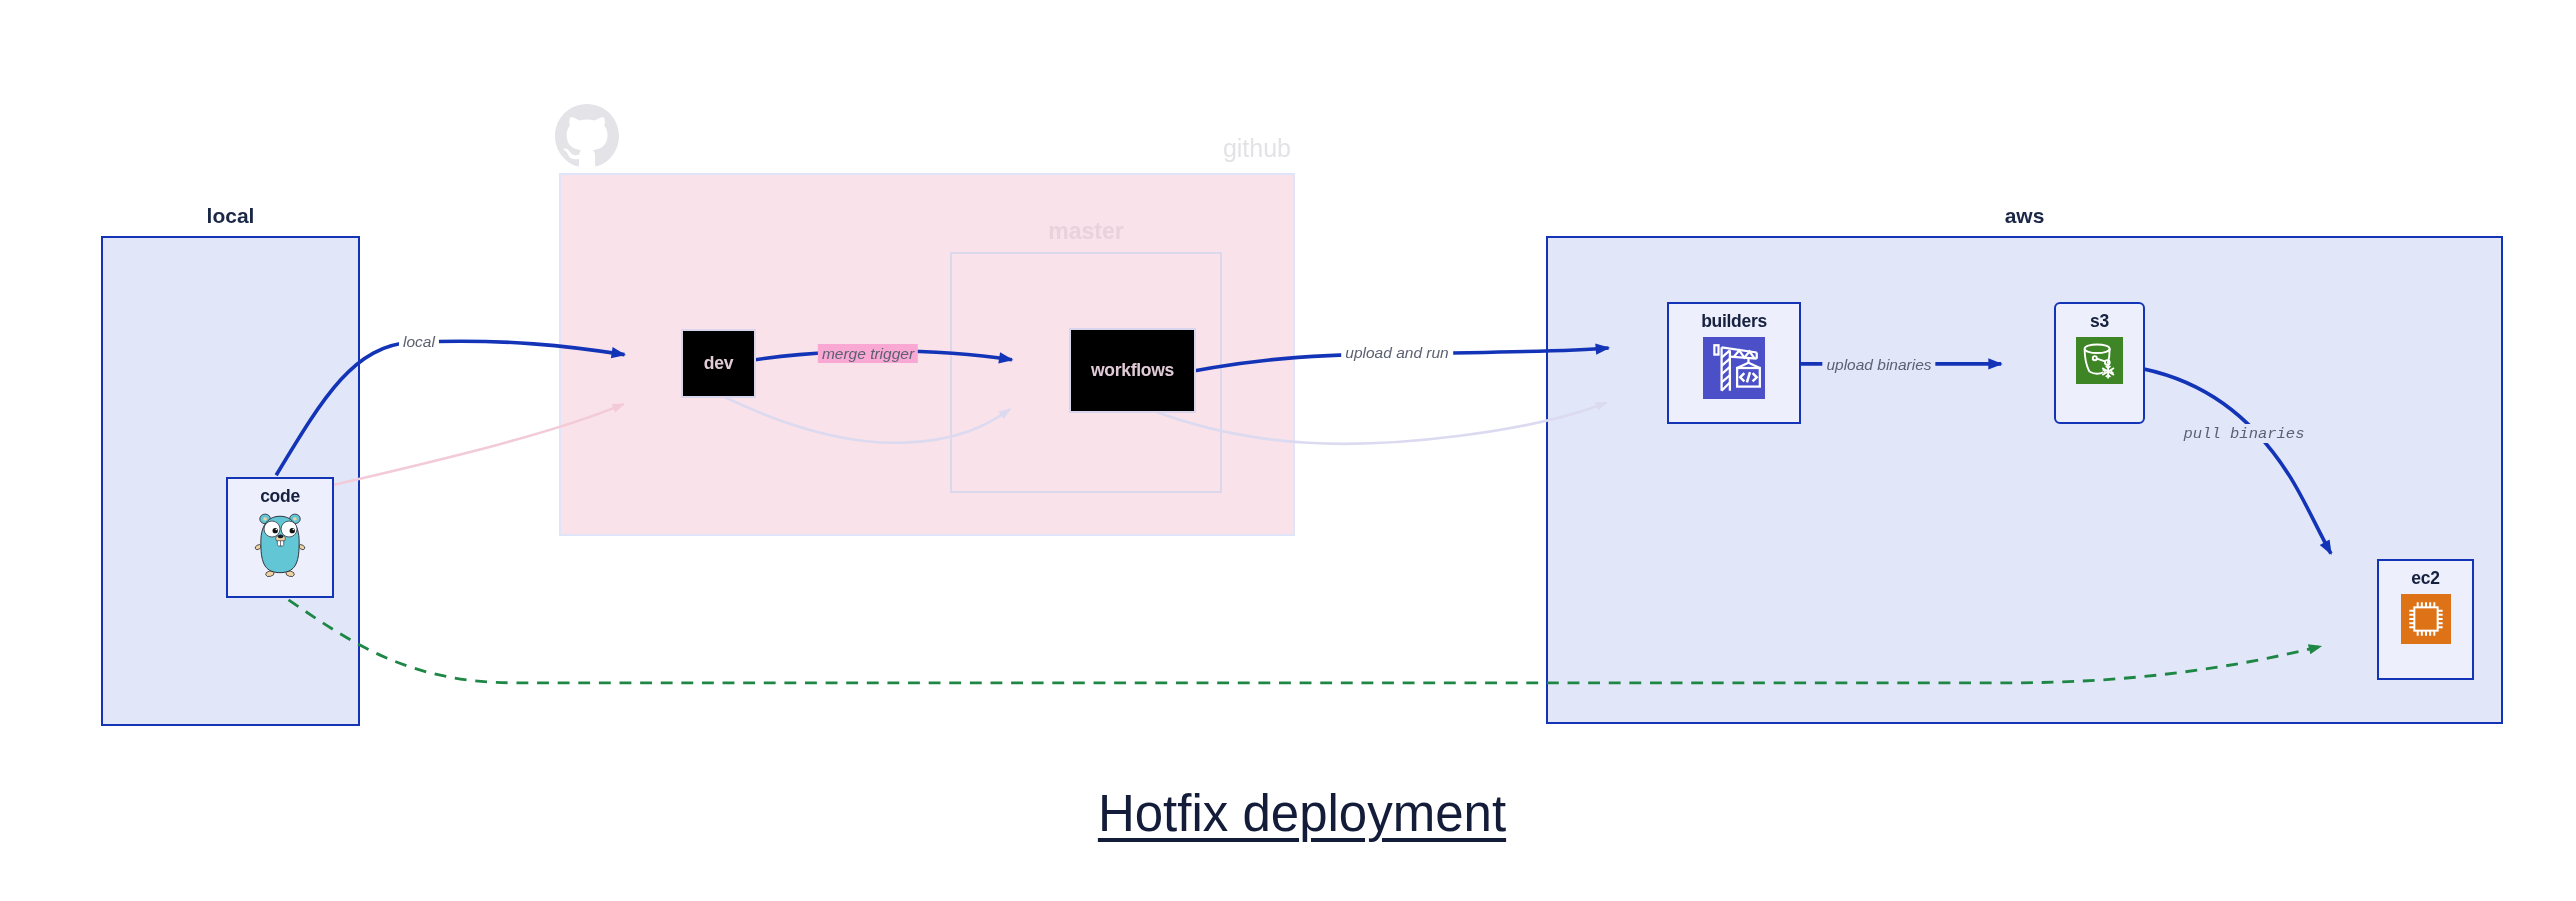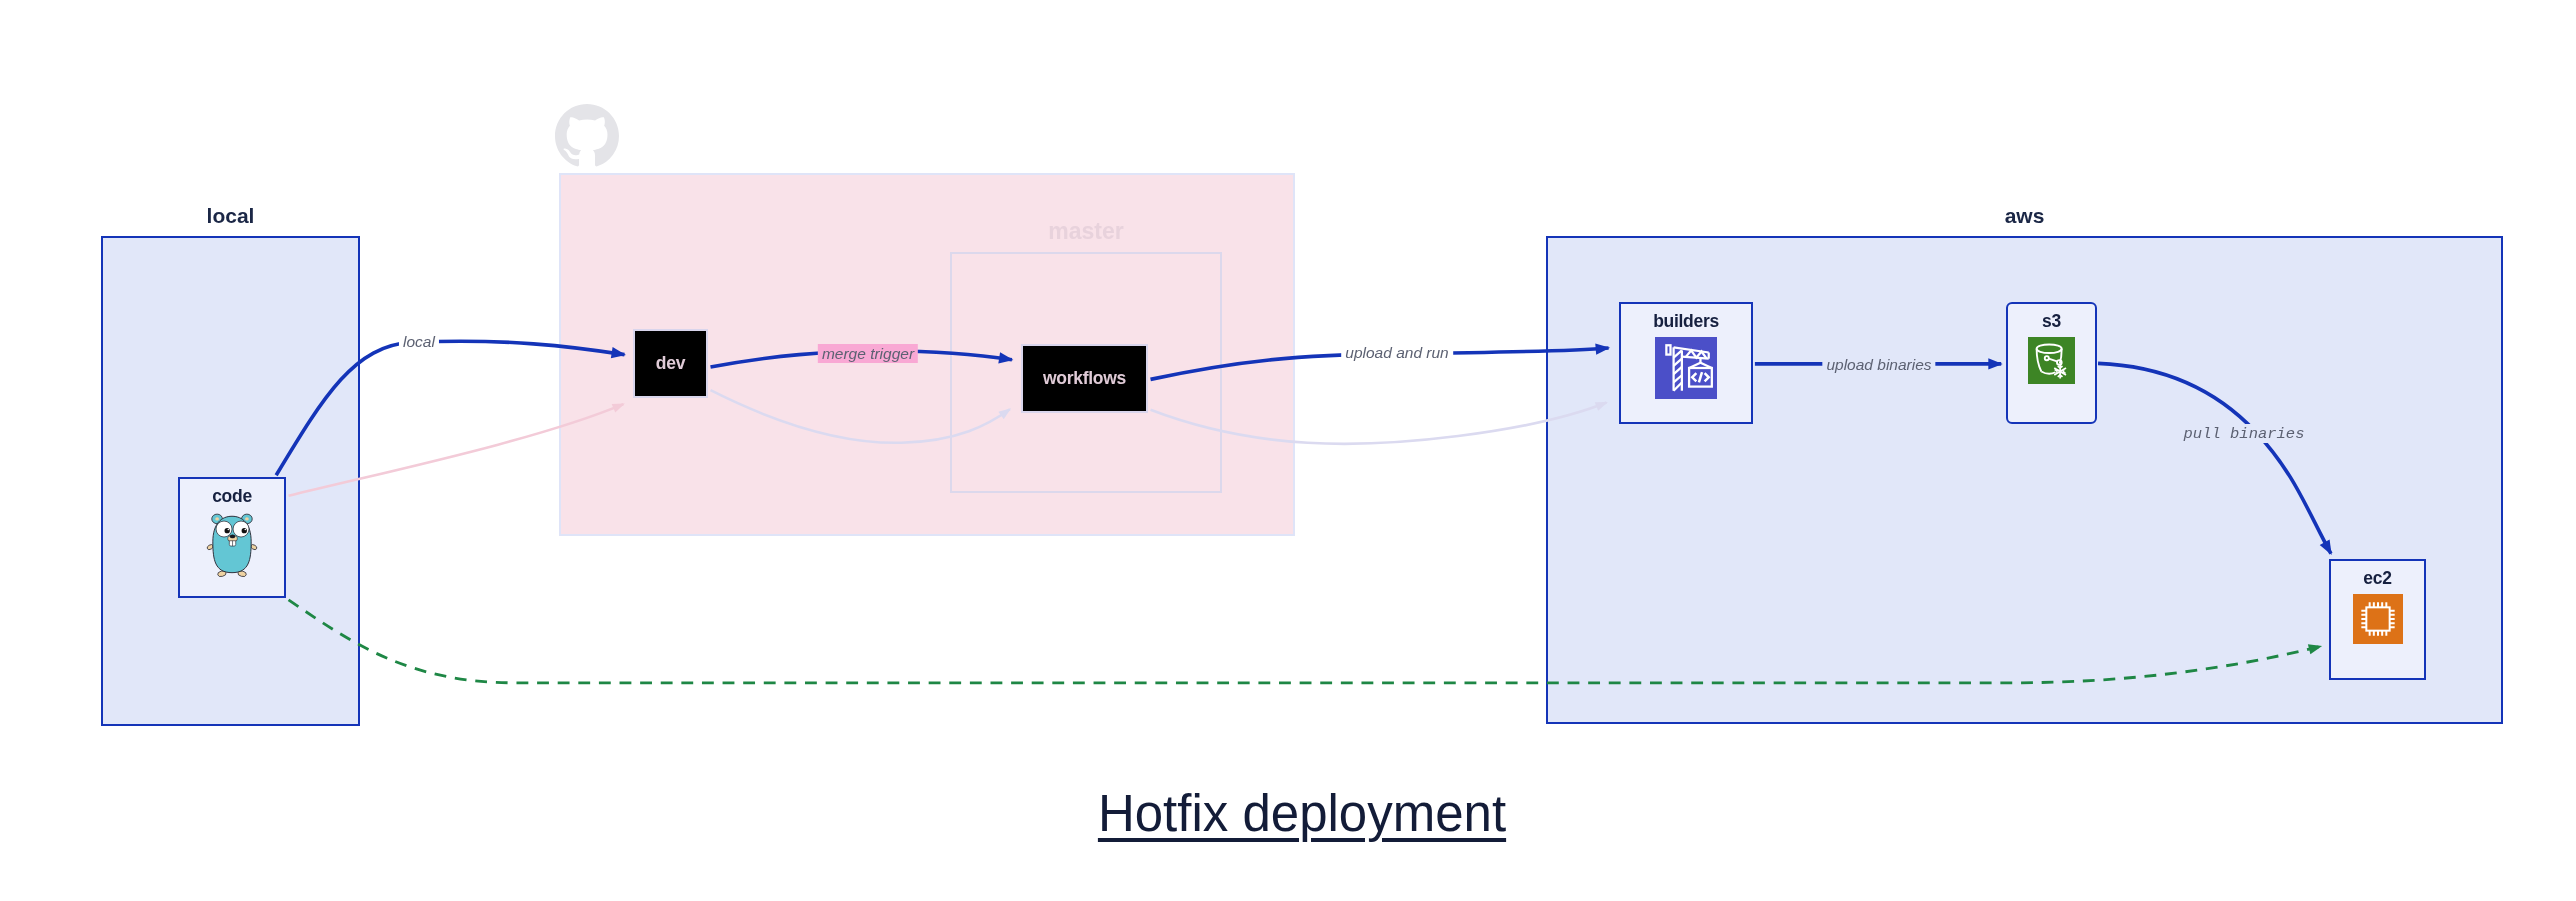--- a/index.html
+++ b/index.html
@@ -16,29 +16,29 @@
 
   .group-title{position:absolute;text-align:center;font-size:21px;font-weight:600;color:#1b2746;z-index:2;}
   .gt-local{left:101px;top:204px;width:259px;}
   .gt-aws{left:1546px;top:204px;width:957px;}
   .gt-master{left:950px;top:218px;width:272px;font-size:23px;color:#e8d2dc;}
   .gt-github{left:559px;top:134px;width:732px;text-align:right;font-size:25px;font-weight:500;color:#e3e3e7;}
 
   .octocat{position:absolute;left:555px;top:104px;width:64px;height:64px;z-index:2;}
 
   
-  .node{position:absolute;box-sizing:border-box;display:flex;flex-direction:column;align-items:center;z-index:5;}
+  .node{position:absolute;box-sizing:border-box;display:flex;flex-direction:column;align-items:center;z-index:5;margin-left:48px;}
   .node.blue{background:#edf0fc;border:2.6px solid #1434b8;}
   .node.faded{background:#000000;border:2.1px solid #d9d5ec;justify-content:center;}
   .node-label{font-size:17.5px;font-weight:700;color:#16203f;letter-spacing:-0.3px;}
   .node.blue .node-label{margin-top:7.2px;}
   .node.faded .node-label{color:#e0cbd7;margin:0;}
   .node-code{left:178px;top:477px;width:108px;height:121px;}
   .node-dev{left:633px;top:329px;width:75px;height:69px;}
-  .node-workflows{left:1021px;top:344px;width:127px;height:69px;text-align:right;}
+  .node-workflows{left:1021px;top:328px;width:127px;height:85px;text-align:right;}
   .node-builders{left:1619px;top:302px;width:134px;height:122px;}
   .node-s3{left:2006px;top:302px;width:91px;height:122px;border-radius:6px;}
   .node-ec2{left:2329px;top:559px;width:97px;height:121px;}
   .node-icon{display:block;margin-top:5.2px;}
   .iconsq{display:block;}
 
   
   svg.edges{position:absolute;left:0;top:0;z-index:4;}
 
   .edge-label{position:absolute;transform:translateX(-50%);font-size:15.5px;font-style:italic;font-weight:500;
@@ -62,20 +62,21 @@
 
 <div class="stage">
 
   <div class="group blue group-local"></div>
   <div class="group group-github"></div>
   <div class="group group-master"></div>
   <div class="group blue group-aws"></div>
 
   <div class="group-title gt-local">local</div>
   <div class="group-title gt-master">master</div>
+  <div class="group-title gt-github">github</div>
   <div class="group-title gt-aws">aws</div>
 
   <span class="octocat">
     <svg viewBox="0 0 16 16" width="64" height="64">
       <path fill="#e4e4e8" d="M8 0C3.58 0 0 3.58 0 8c0 3.54 2.29 6.53 5.47 7.59.4.07.55-.17.55-.38 0-.19-.01-.82-.01-1.49-2.01.37-2.53-.49-2.69-.94-.09-.23-.48-.94-.82-1.13-.28-.15-.68-.52-.01-.53.63-.01 1.08.58 1.23.82.72 1.21 1.87.87 2.33.66.07-.52.28-.87.51-1.07-1.78-.2-3.64-.89-3.64-3.95 0-.87.31-1.59.82-2.15-.08-.2-.36-1.02.08-2.12 0 0 .67-.21 2.2.82.64-.18 1.32-.27 2-.27s1.36.09 2 .27c1.53-1.04 2.2-.82 2.2-.82.44 1.1.16 1.92.08 2.12.51.56.82 1.27.82 2.15 0 3.07-1.87 3.75-3.65 3.95.29.25.54.73.54 1.48 0 1.07-.01 1.93-.01 2.2 0 .21.15.46.55.38A8.01 8.01 0 0 0 16 8c0-4.42-3.58-8-8-8z"></path>
     </svg>
   </span>
 
   <svg class="edges" width="2604" height="902" viewBox="0 0 5054 1750">
     <defs>

